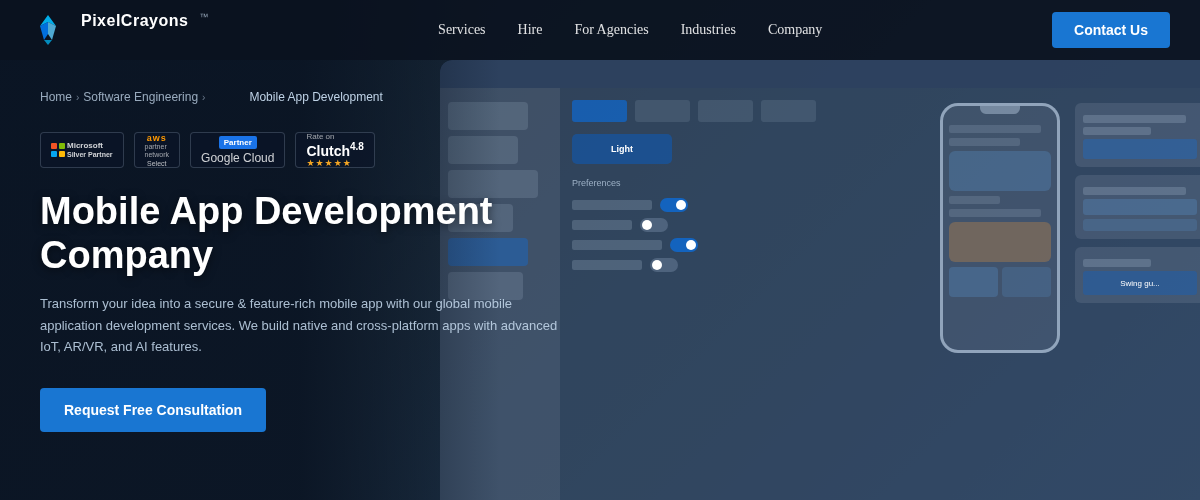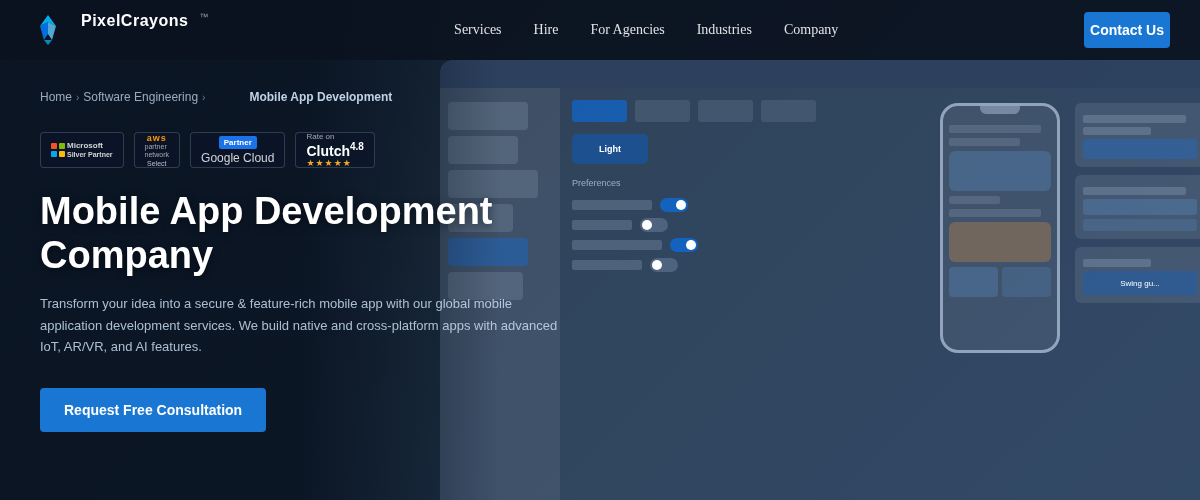--- a/index.html
+++ b/index.html
@@ -255,21 +255,21 @@
       font-size: 14px;
       cursor: pointer;
       text-decoration: none;
       font-weight: 400;
     }
 
     .contact-btn {
       background: #1976d2;
       color: white;
       border: none;
-      padding: 10px 6px;
+      padding: 10px 22px;
       border-radius: 4px;
       font-size: 14px;
       font-weight: 600;
       cursor: pointer;
       white-space: nowrap;
     }
 
     
     .content {
       position: absolute;
@@ -290,21 +290,21 @@
       font-size: 12px;
     }
 
     .breadcrumb-separator {
       color: rgba(200, 220, 240, 0.5);
       font-size: 10px;
     }
 
     .breadcrumb-current {
       color: rgba(200, 220, 240, 0.95);
-      font-weight: 700;
+      font-weight: 400;
       padding-left: 40px;
     }
 
     
     .partners {
       display: flex;
       align-items: center;
       gap: 10px;
       margin-bottom: 22px;
       flex-wrap: wrap;
@@ -419,21 +419,21 @@
       <div class="mockup-sidebar-item" style="width:75px;"></div>
     </div>
     <div class="mockup-main">
       <div class="mockup-tabs">
         <div class="mockup-tab active"></div>
         <div class="mockup-tab"></div>
         <div class="mockup-tab"></div>
         <div class="mockup-tab"></div>
       </div>
 
-      <div style="background:rgba(0,100,220,0.4); height:30px; border-radius:5px; width:76px; margin-bottom:14px; display:flex; align-items:center; justify-content:center;">
+      <div style="background:rgba(0,100,220,0.4); height:30px; border-radius:5px; width:100px; margin-bottom:14px; display:flex; align-items:center; justify-content:center;">
         <span style="color:white;font-size:9px;font-weight:600;">Light</span>
       </div>
 
       <div style="color:rgba(200,220,240,0.7); font-size:9px; margin-bottom:10px;">Preferences</div>
 
       <div class="mockup-toggle-row">
         <div class="mockup-toggle-label"></div>
         <div class="mockup-toggle"></div>
       </div>
       <div class="mockup-toggle-row">

